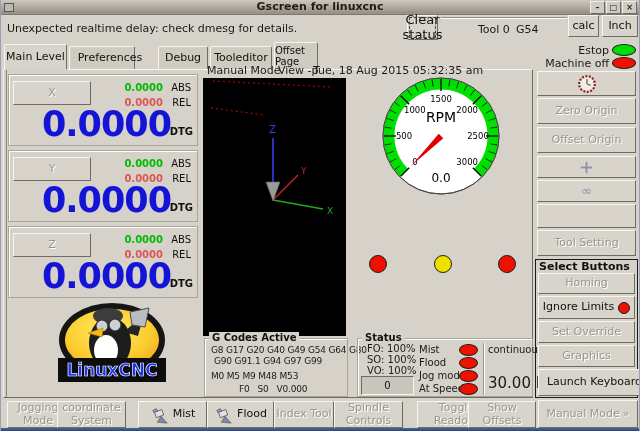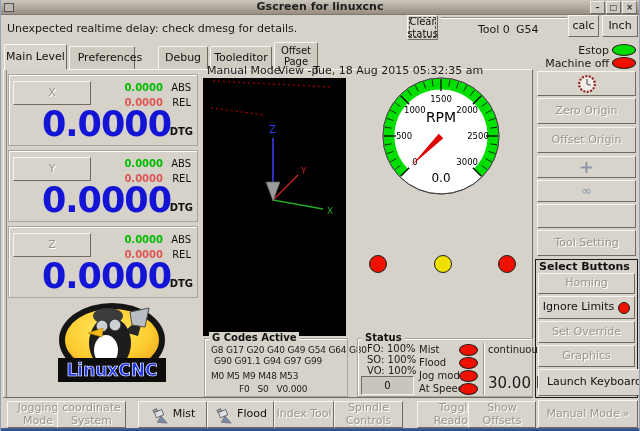--- a/index.html
+++ b/index.html
@@ -19,21 +19,21 @@
   .frame { position:absolute; border:1px solid #a9a599; box-shadow:inset 1px 1px 0 #ffffff; }
   .frame-label { position:absolute; font-weight:bold; font-size:10px; background:#d6d2c9; padding:0 3px; white-space:nowrap; }
   .titlebar { position:absolute; left:0; top:0; width:100%; height:15px;
               background:linear-gradient(#ccc8be,#9d9186 90%); border-bottom:1px solid #7d7970;
               text-align:center; font-size:11px; font-weight:bold; line-height:14px; color:#1d1d1d; }
   .wbtn { position:absolute; top:1px; width:15px; height:13px; background:#cfcbc2;
           border:1px solid; border-color:#f2f0ea #6f6b61 #6f6b61 #f2f0ea;
           font-size:8px; line-height:11px; text-align:center; color:#222; }
   .tab { position:absolute; background:#cfcbc1; border:1px solid; border-color:#f7f5ee #6f6b61 #d6d2c9 #f7f5ee;
          border-radius:2px 2px 0 0; display:flex; align-items:center; justify-content:center;
-         text-align:center; font-size:11px; line-height:1.1; }
+         text-align:left; font-size:11px; line-height:1.1; }
   .tab.active { background:#d8d4cb; z-index:3; }
   .notebook { position:absolute; left:2px; top:69px; width:530px; height:329px;
               border:1px solid; border-color:#f7f5ee #6f6b61 #6f6b61 #f7f5ee; }
   .gval { font-size:10px; font-weight:bold; }
   .dro-big { position:absolute; font-size:35px; font-weight:bold; color:#1414d6; letter-spacing:-1px; line-height:1; }
   .gutter { position:absolute; background:#d0ccc3; border-left:1px solid #f2f0ea; border-right:1px solid #8d897f; }
   .hair { position:absolute; height:1px; background:#8f8b80; box-shadow:0 1px 0 #fff; }
   .gcode-line { position:absolute; font-size:9px; letter-spacing:-0.2px; white-space:pre; color:#1a1a1a; }
   .vsep { position:absolute; width:1px; background:#9a968b; box-shadow:1px 0 0 #fff; }
   svg text { font-family:"DejaVu Sans","Liberation Sans",sans-serif; }
@@ -45,21 +45,21 @@
 
   <div class="titlebar">
     <span>Gscreen for linuxcnc</span>
     <div class="abs" style="left:3px;top:3px;width:10px;height:9px;border:1px solid #555;background:#bdb9af;"></div>
     <div class="wbtn" style="right:34px;">–</div>
     <div class="wbtn" style="right:18px;">□</div>
     <div class="wbtn" style="right:2px;">×</div>
   </div>
 
   <div class="txt" style="left:6px;top:22px;">Unexpected realtime delay: check dmesg for details.</div>
-  <div class="btn" style="left:406px;top:15px;width:31px;height:25px;font-size:10px;outline:1px dashed #444;outline-offset:-3px;">Clear status</div>
+  <div class="btn" style="left:406px;top:15px;width:31px;height:25px;font-size:13px;outline:1px dashed #444;outline-offset:-3px;">Clear status</div>
   <div class="hair" style="left:440px;top:17px;width:126px;"></div>
   <div class="txt" style="left:477px;top:23px;">Tool 0</div>
   <div class="txt" style="left:515px;top:23px;">G54</div>
   <div class="btn" style="left:567px;top:15px;width:31px;height:22px;">calc</div>
   <div class="btn" style="left:601px;top:15px;width:36px;height:22px;">Inch</div>
 
   <div class="tab active" style="left:3px;top:44px;width:63px;height:26px;">Main Level</div>
   <div class="tab" style="left:68px;top:46px;width:66px;height:24px;padding-left:16px;">Preferences</div>
   <div class="tab" style="left:157px;top:46px;width:50px;height:24px;">Debug</div>
   <div class="tab" style="left:209px;top:46px;width:62px;height:24px;">Tooleditor</div>

